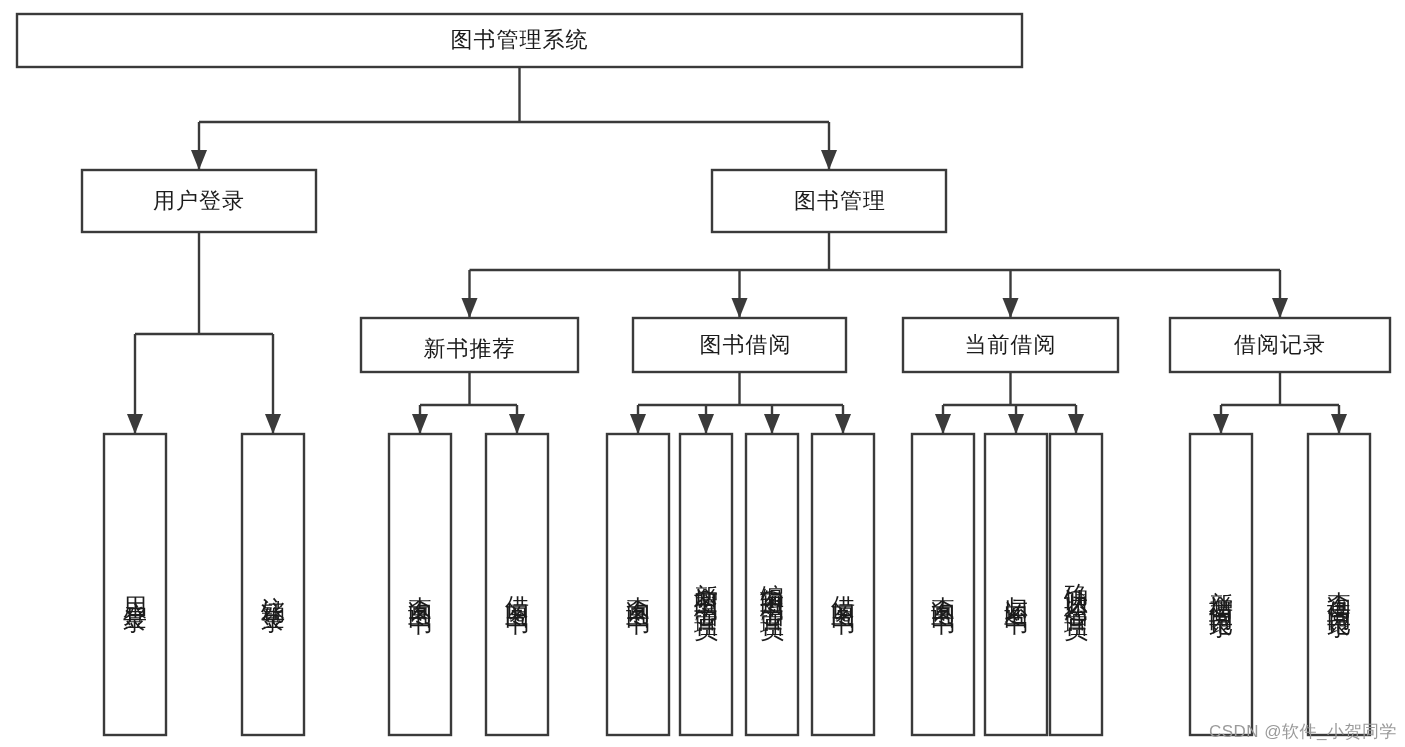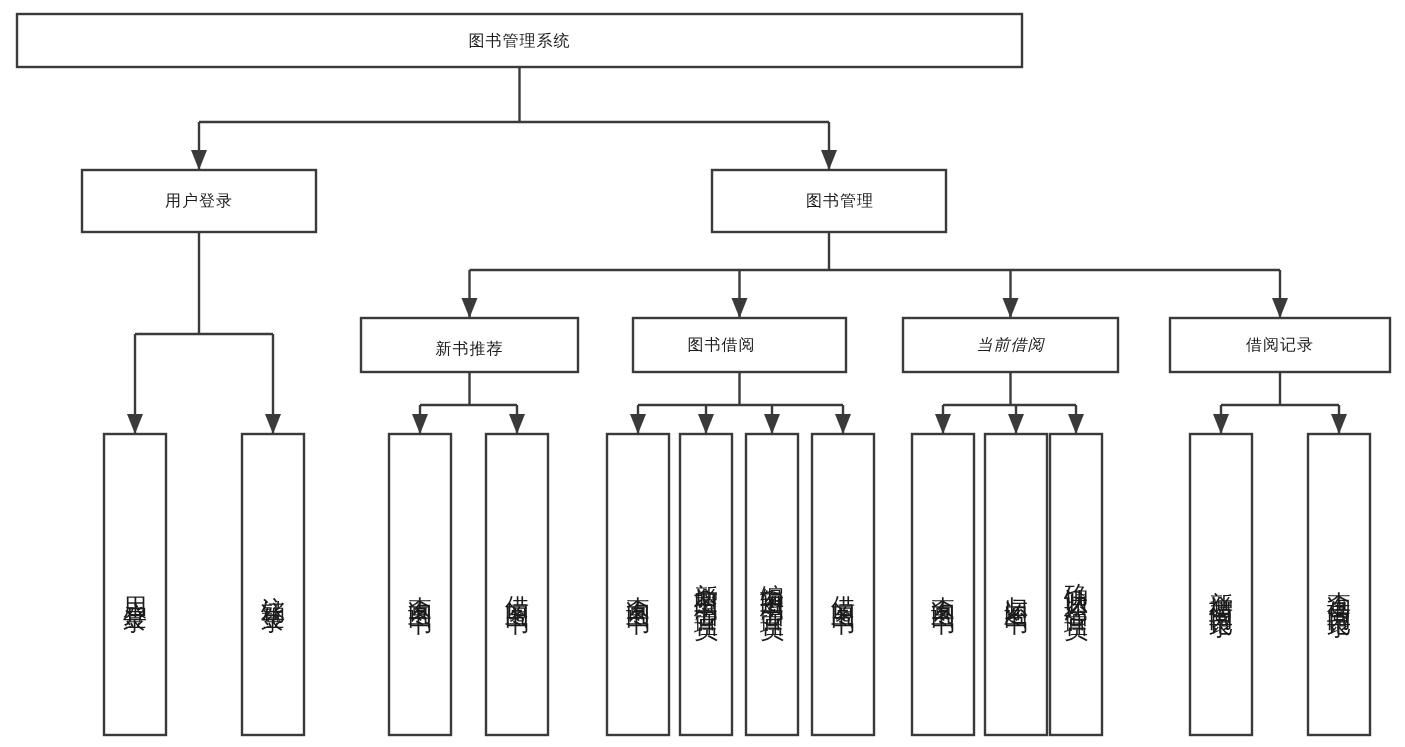--- a/index.html
+++ b/index.html
@@ -43,21 +43,21 @@
     position: absolute;
     display: flex;
     align-items: center;
     justify-content: center;
     color: #1b1b1b;
     font-family: "Liberation Sans", "DejaVu Sans", sans-serif;
     pointer-events: none;
     box-sizing: border-box;
   }
   .node-label.horizontal {
-    font-size: 16px;
+    font-size: 22px;
     letter-spacing: 1px;
     line-height: 1.1;
   }
   .node-label.vertical {
     writing-mode: vertical-rl;
     text-orientation: upright;
     font-size: 24px;
     letter-spacing: 5px;
     line-height: 1.0;
     align-items: center;
@@ -157,32 +157,33 @@
         <rect x="1190" y="434" width="62" height="301" class="node-box"></rect>
         <rect x="1308" y="434" width="62" height="301" class="node-box"></rect>
       </g>
   </svg>
 
   <div id="labels-layer">
       <div class="node-label horizontal" style="left: 17px; top: 14px; width: 1005px; height: 53px;">图书管理系统</div>
       <div class="node-label horizontal" style="left: 82px; top: 170px; width: 234px; height: 62px;">用户登录</div>
       <div class="node-label horizontal" style="left: 712px; top: 170px; width: 256px; height: 62px;">图书管理</div>
       <div class="node-label horizontal" style="left: 361px; top: 318px; width: 217px; height: 62px;">新书推荐</div>
-      <div class="node-label horizontal" style="left: 615px; top: 318px; width: 213px; height: 54px;">图书借阅</div>
-      <div class="node-label horizontal" style="left: 903px; top: 318px; width: 215px; height: 54px; font-style: italic;">当前借阅</div>
+      <div class="node-label horizontal" style="left: 639px; top: 318px; width: 213px; height: 54px;">图书借阅</div>
+      <div class="node-label horizontal" style="left: 903px; top: 318px; width: 215px; height: 54px;">当前借阅</div>
       <div class="node-label horizontal" style="left: 1170px; top: 318px; width: 220px; height: 54px;">借阅记录</div>
       <div class="node-label vertical" style="left: 104px; top: 434px; width: 62px; height: 301px;">用户登录</div>
       <div class="node-label vertical" style="left: 242px; top: 434px; width: 62px; height: 301px;">注销登录</div>
       <div class="node-label vertical" style="left: 389px; top: 434px; width: 62px; height: 301px;">查询图书</div>
       <div class="node-label vertical" style="left: 486px; top: 434px; width: 62px; height: 301px;">借阅图书</div>
       <div class="node-label vertical" style="left: 607px; top: 434px; width: 62px; height: 301px;">查询图书</div>
       <div class="node-label vertical" style="left: 680px; top: 434px; width: 52px; height: 301px;">新增图书（管理员）</div>
       <div class="node-label vertical" style="left: 746px; top: 434px; width: 52px; height: 301px;">编辑图书（管理员）</div>
       <div class="node-label vertical" style="left: 812px; top: 434px; width: 62px; height: 301px;">借阅图书</div>
       <div class="node-label vertical" style="left: 912px; top: 434px; width: 62px; height: 301px;">查询图书</div>
       <div class="node-label vertical" style="left: 985px; top: 434px; width: 62px; height: 301px;">归还图书</div>
       <div class="node-label vertical" style="left: 1050px; top: 434px; width: 52px; height: 301px;">确认归还（管理员）</div>
       <div class="node-label vertical" style="left: 1190px; top: 434px; width: 62px; height: 301px;">新增借阅记录</div>
       <div class="node-label vertical" style="left: 1308px; top: 434px; width: 62px; height: 301px;">查询借阅记录</div>
     </div>
 
+  <div class="watermark">CSDN @软件_小贺同学</div>
 
 </div>
 
 </body></html>

